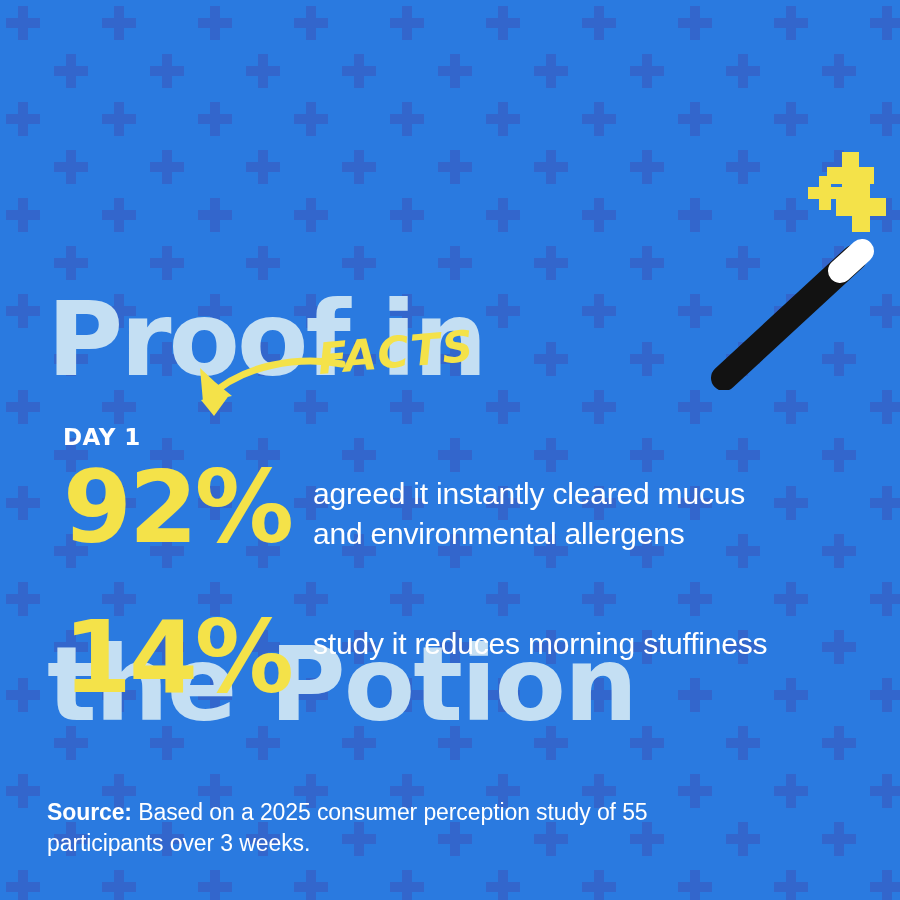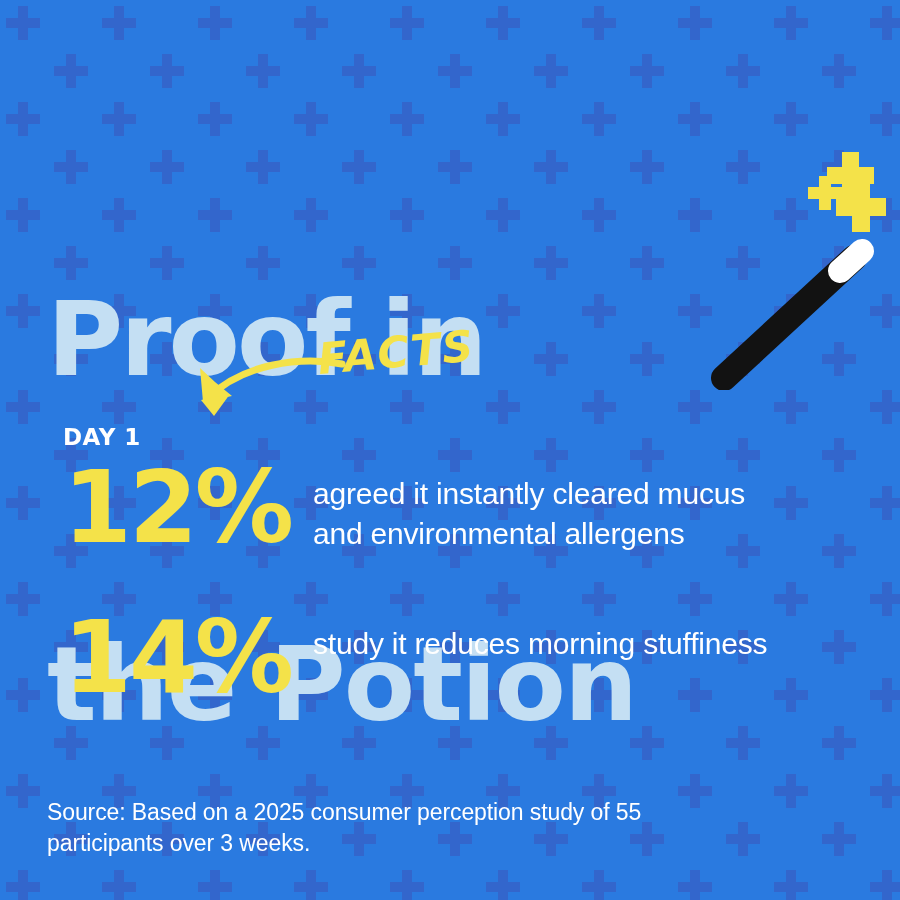--- a/index.html
+++ b/index.html
@@ -122,21 +122,21 @@
     position:absolute;
     left:47px;
     top:797px;
     width:700px;
     z-index:3;
     color:#ffffff;
     font-size:23px;
     line-height:31px;
     letter-spacing:-0.1px;
   }
-  #source-note .source-label { font-weight:normal; }
+  #source-note .source-label { font-weight:bold; }
 </style>
 </head>
 <body>
 
 <div id="poster">
 
   <svg id="cross-pattern" width="900" height="900" viewBox="0 0 900 900" aria-hidden="true">
     <defs>
       <pattern id="crossTile" x="0" y="0" width="96" height="96" patternUnits="userSpaceOnUse">
         <g fill="#3366cc">
@@ -173,21 +173,21 @@
       <path d="M172 14 C 130 6, 72 14, 38 48" stroke="#f4e249" stroke-width="7" fill="none" stroke-linecap="round"></path>
       <path d="M33 52 L 30 18 L 45 32 L 62 46 Z" fill="#f4e249"></path>
       <path d="M31 50 L 60 44 L 44 66 Z" fill="#f4e249"></path>
     </svg>
     <div id="facts-word">FACTS</div>
   </div>
 
   <div class="stat-block" id="stat-block-0">
     <div class="day-label">DAY 1</div>
     <div class="stat-row">
-      <div class="stat-value">12%</div>
+      <div class="stat-value">92%</div>
       <div class="stat-desc">agreed it instantly cleared mucus and environmental allergens</div>
     </div>
   </div>
 
   <div class="stat-block" id="stat-block-1">
     <div class="stat-row">
       <div class="stat-value">14%</div>
       <div class="stat-desc">study it reduces morning stuffiness</div>
     </div>
   </div>

